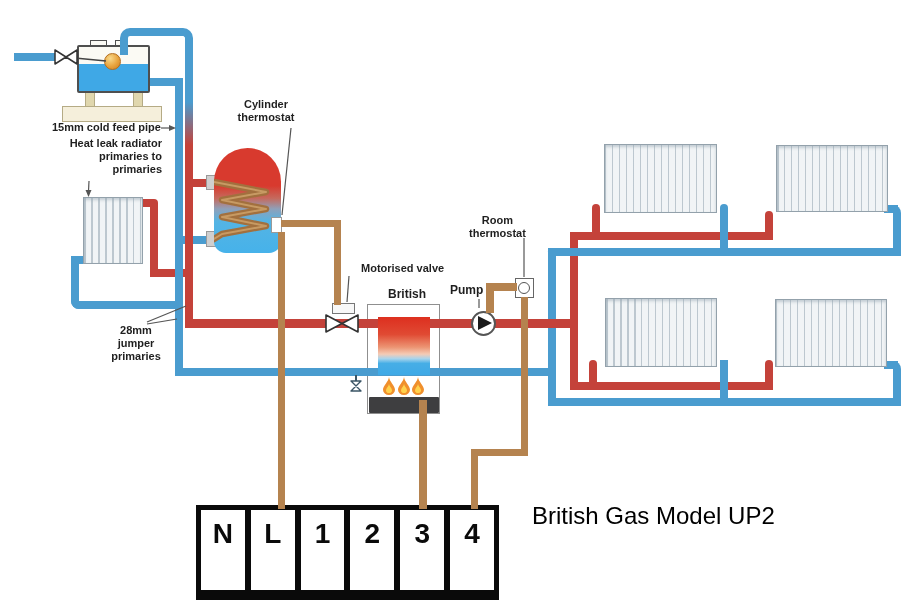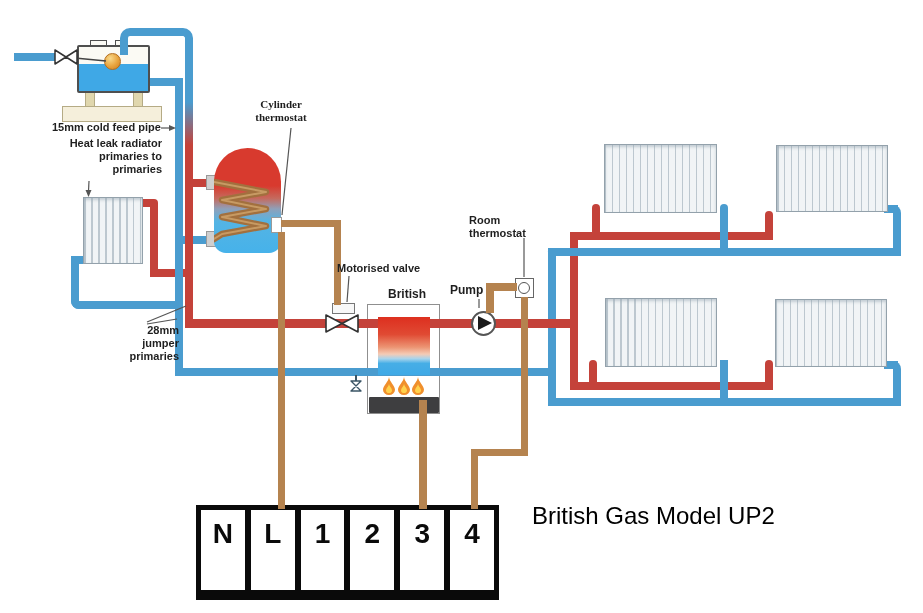--- a/index.html
+++ b/index.html
@@ -2,21 +2,21 @@
 <html><head>
 <meta charset="utf-8">
 <style>
   html,body{margin:0;padding:0;background:#fff;}
   #stage{position:relative;width:923px;height:613px;background:#ffffff;overflow:hidden;
          font-family:"Liberation Sans",sans-serif;}
   .pipe{position:absolute;}
   .red{background:#c4423a;}
   .blue{background:#4a9ccf;}
   .wire{position:absolute;background:#b5834f;}
-  .lbl{position:absolute;font-size:11px;font-weight:600;color:#1f1f1f;line-height:13px;white-space:nowrap;}
+  .lbl{position:absolute;font-size:11px;font-weight:600;color:#1f1f1f;line-height:13px;white-space:nowrap;text-align:center;}
   .lbl div{white-space:nowrap;}
   .lbl-bold{font-size:12px;font-weight:700;}
   .rad{position:absolute;background:#f1f4f6;border:1.5px solid #93a1ab;box-sizing:border-box;
        background-image:repeating-linear-gradient(90deg,rgba(125,145,160,.45) 0 1.5px,transparent 1.5px 7px);
        box-shadow:inset 0 2px 3px rgba(150,165,178,.5);}
   .stub{position:absolute;background:#cfcfcf;border:1px solid #9a9a9a;box-sizing:border-box;}
   #boiler-box{position:absolute;left:367px;top:304px;width:73px;height:110px;background:#fff;
               border:1.5px solid #8f8f8f;box-sizing:border-box;}
   #boiler-hx{position:absolute;left:378px;top:317px;width:52px;height:58px;
      background:linear-gradient(180deg,#dd2f1f 0%,#e04a33 30%,#ec9473 52%,#f5cbb5 64%,#a7d4ec 72%,#46aee6 80%,#3fa9e6 100%);}
@@ -193,38 +193,38 @@
   </svg>
 
   <div class="lbl" style="left:52px;top:121px;">
     <span>15mm cold feed pipe</span>
   </div>
   <div class="lbl" style="left:56px;top:137px;width:106px;text-align:right;">
     <div>Heat leak radiator</div>
     <div>primaries to</div>
     <div>primaries</div>
   </div>
-  <div class="lbl" style="left:244px;top:98px;width:74px;text-align:center;font-family:Liberation Serif, serif;">
+  <div class="lbl" style="left:229px;top:98px;width:74px;">
     <div>Cylinder</div>
     <div>thermostat</div>
   </div>
-  <div class="lbl" style="left:337px;top:262px;">
+  <div class="lbl" style="left:361px;top:262px;">
     <span>Motorised valve</span>
   </div>
   <div class="lbl lbl-bold" style="left:388px;top:288px;">
     <span>British</span>
   </div>
   <div class="lbl lbl-bold" style="left:450px;top:284px;">
     <span>Pump</span>
   </div>
   <div class="lbl" style="left:469px;top:214px;">
     <div>Room</div>
     <div>thermostat</div>
   </div>
-  <div class="lbl" style="left:117px;top:324px;width:62px;text-align:right;">
+  <div class="lbl" style="left:105px;top:324px;width:62px;">
     <div>28mm</div>
     <div>jumper</div>
     <div>primaries</div>
   </div>
 
   <div id="caption">
     <div>British Gas Model UP2</div>
   </div>
 
 </div>

